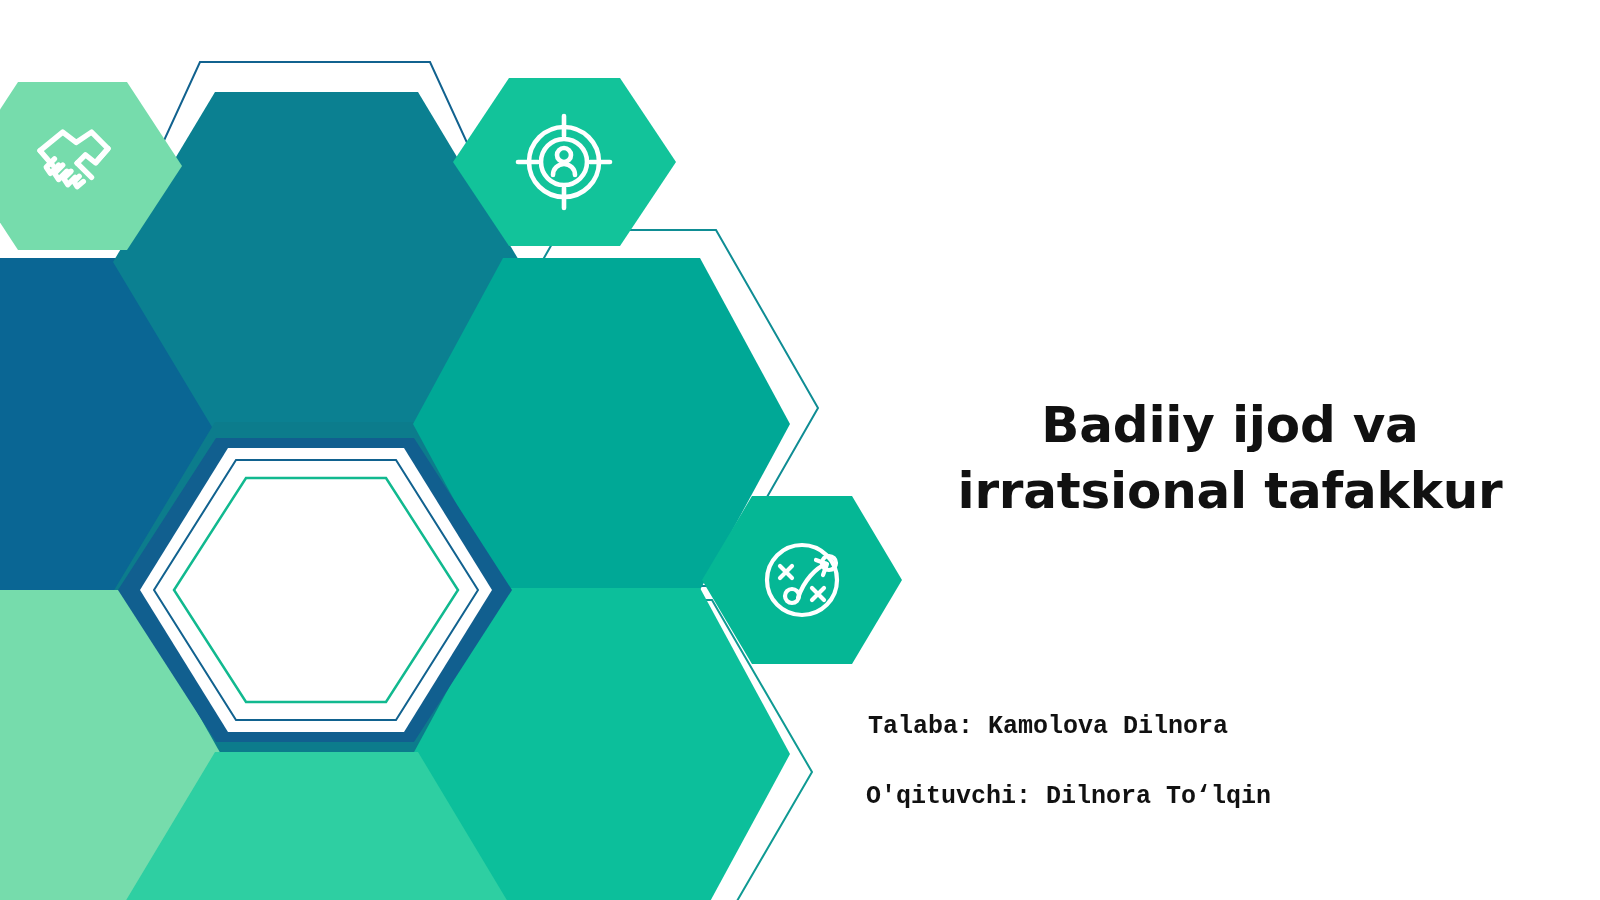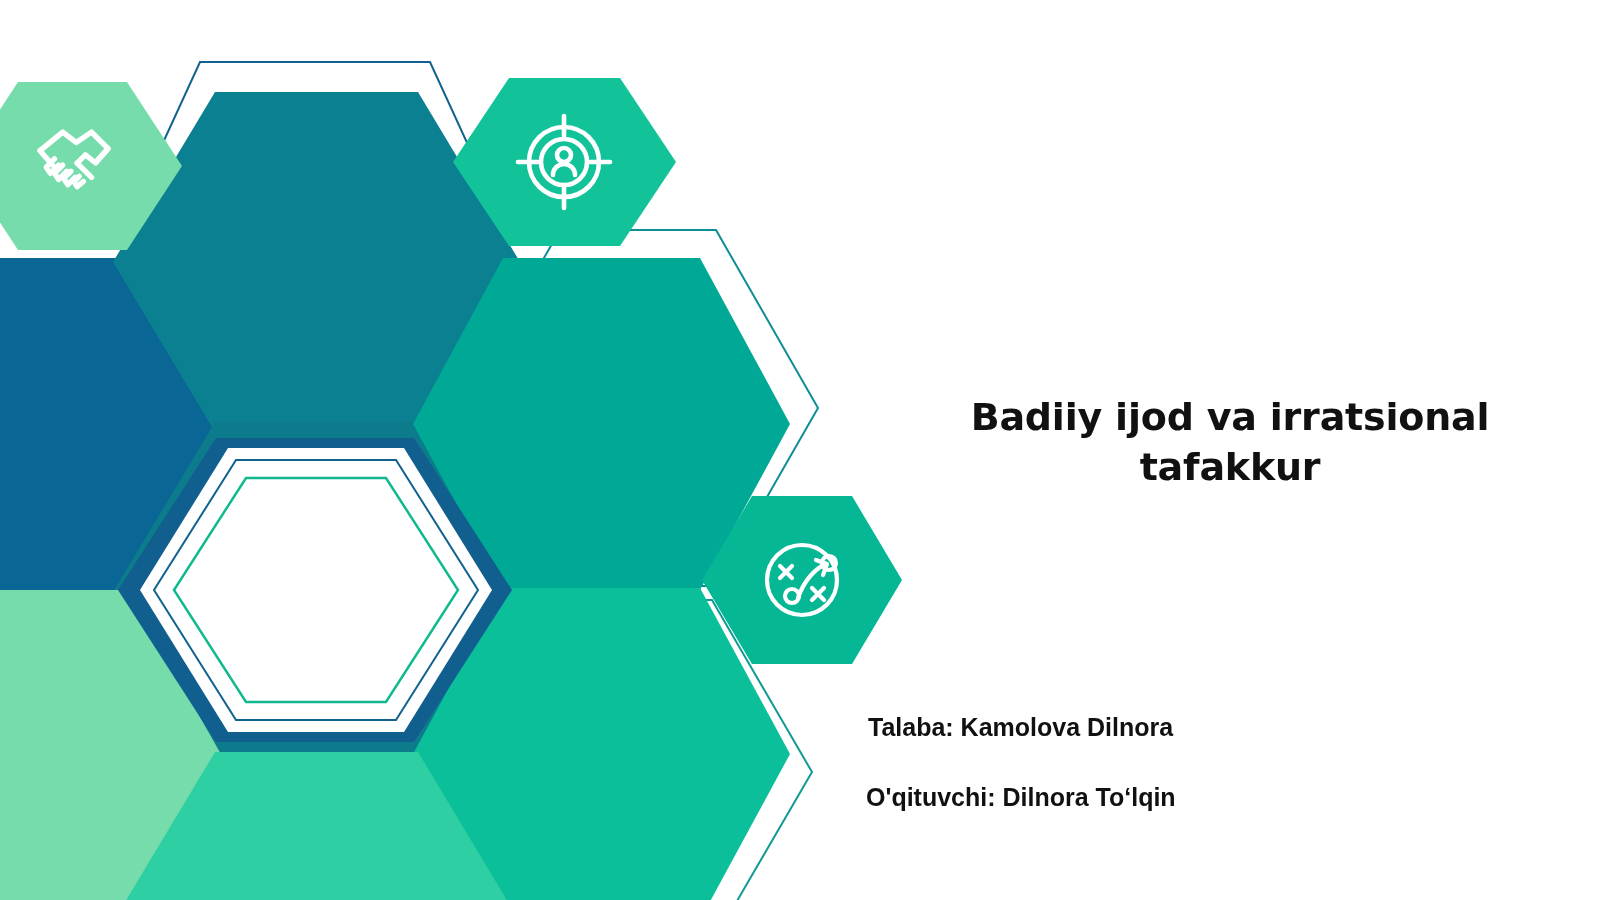--- a/index.html
+++ b/index.html
@@ -50,36 +50,36 @@
   #title-block {
     position: absolute;
     left: 100px;
     top: 392px;
     width: 580px;
     text-align: center;
   }
   #slide-title {
     margin: 0;
     font-family: "DejaVu Sans", "Liberation Sans", sans-serif;
-    font-size: 38px;
+    font-size: 50px;
     font-weight: 700;
     line-height: 1.32;
     color: #111111;
     letter-spacing: -0.2px;
   }
 
   #credits-block {
     position: absolute;
     left: 14px;
     top: 712px;
     width: 740px;
   }
   .credit-line {
     margin: 0;
-    font-family: Liberation Sans, sans-serif;
+    font-family: Liberation Mono, monospace;
     font-size: 25px;
     font-weight: 700;
     color: #111111;
     line-height: 1.2;
     white-space: nowrap;
   }
   #credit-student {
     padding-left: 14px;
   }
   #credit-teacher {

